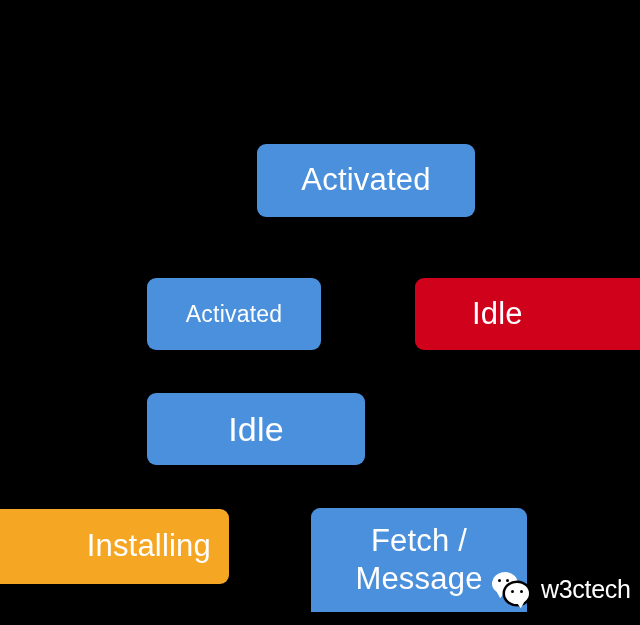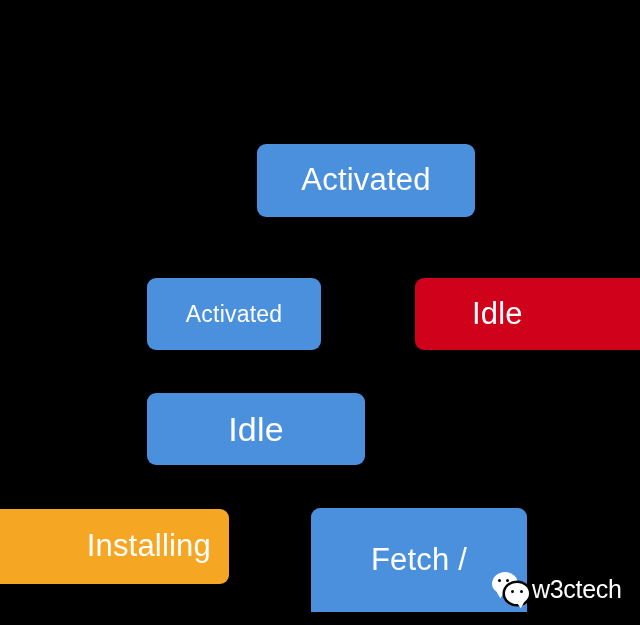--- a/index.html
+++ b/index.html
@@ -91,20 +91,21 @@
     display: block;
   }
 
   
   #watermark {
     position: absolute;
     left: 492px;
     top: 572px;
     display: flex;
     align-items: center;
+    gap: 9px;
     pointer-events: none;
   }
   #watermark .wechat-icon {
     position: relative;
     width: 40px;
     height: 34px;
     flex: 0 0 auto;
   }
   #watermark .wechat-icon .bubble-back {
     position: absolute;
@@ -190,20 +191,21 @@
     <span>Idle</span>
   </div>
 
   <div class="state-box node-terminated" style="background:#f5a623">
     <span>Installing</span>
   </div>
 
   <div class="state-box node-fetch" style="background:#4a90dc">
     <span>
       <span class="label-line">Fetch /</span>
+      <span class="label-line">Message</span>
     </span>
   </div>
 
   <div id="watermark">
     <span class="wechat-icon">
       <span class="bubble-back"></span>
       <span class="eye b1"></span>
       <span class="eye b2"></span>
       <span class="bubble-front"></span>
       <span class="eye f1"></span>

